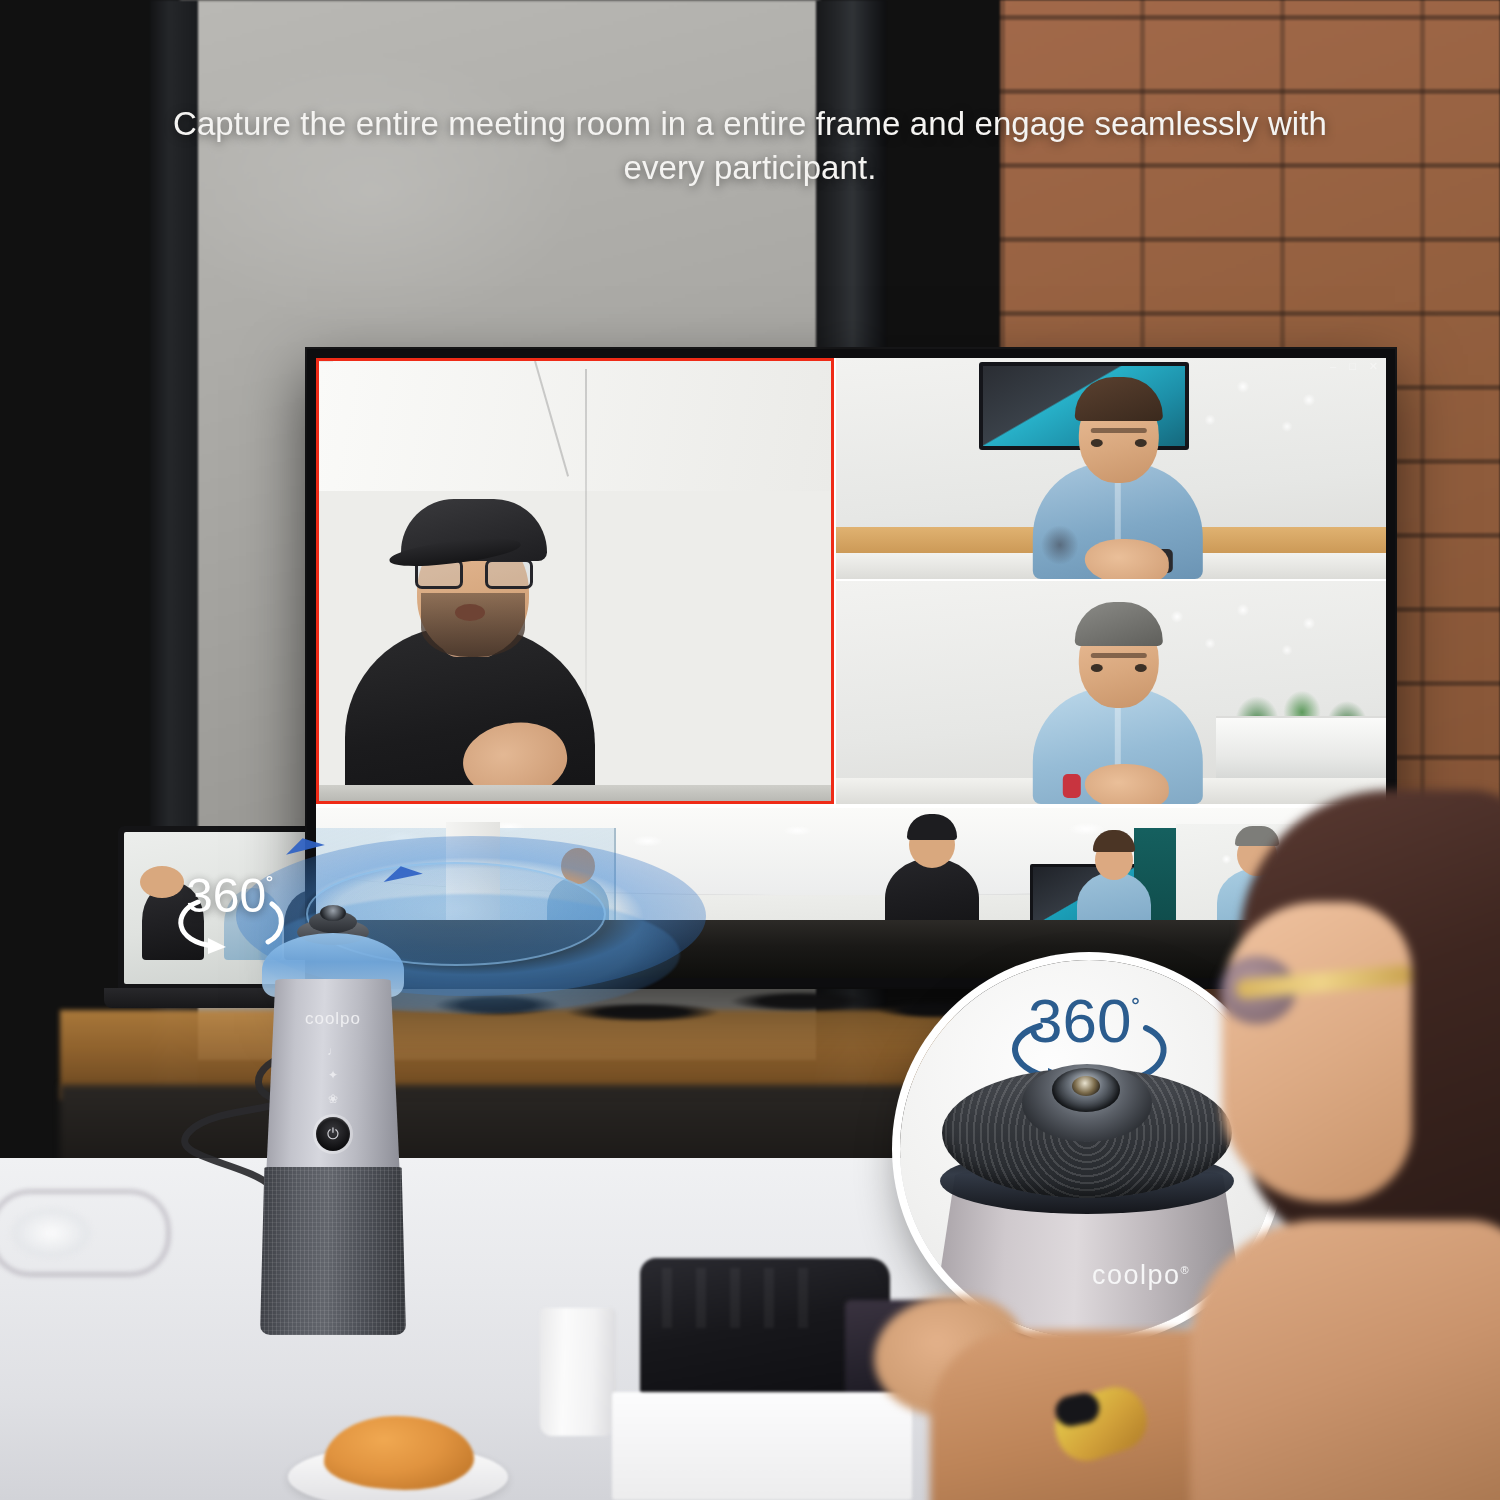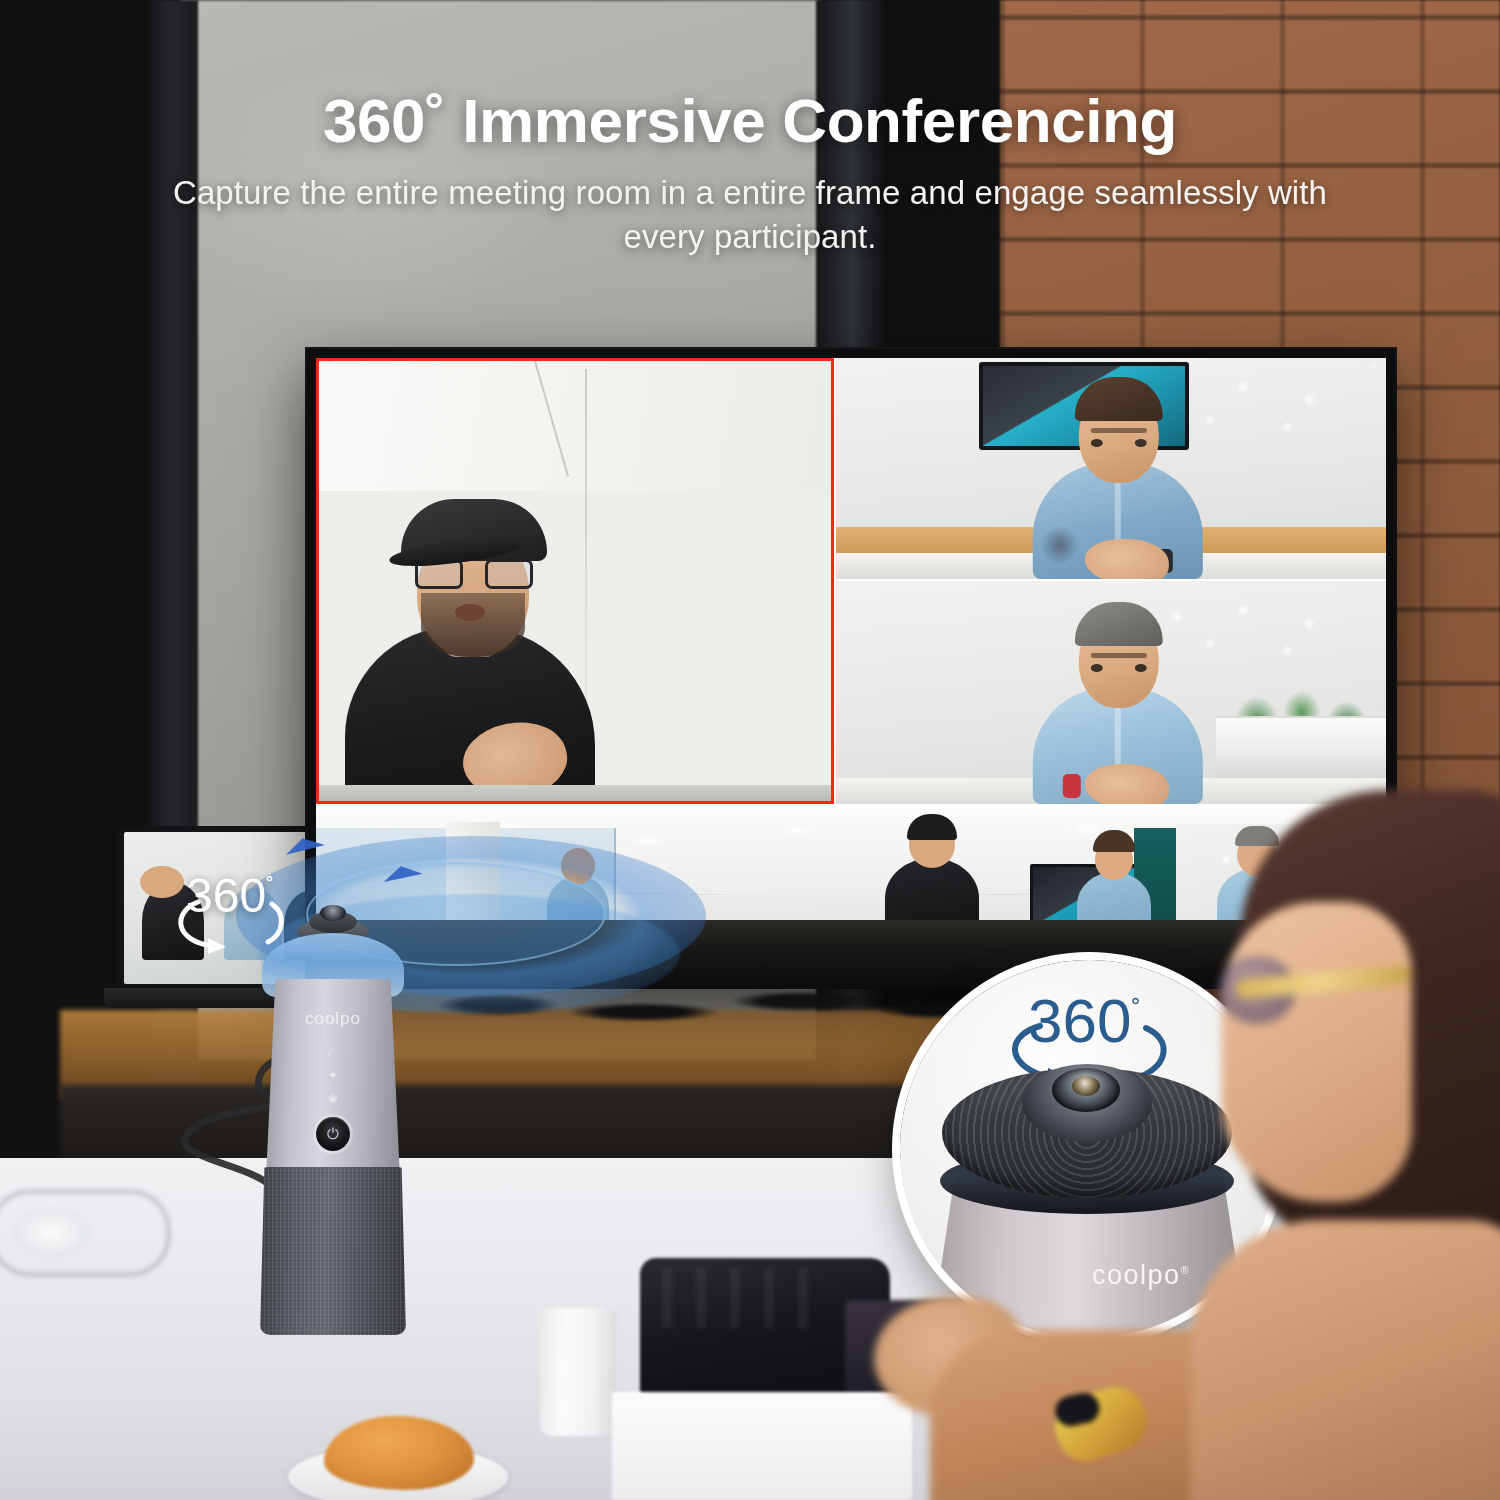--- a/index.html
+++ b/index.html
@@ -628,21 +628,20 @@
     <div class="bg-brick-right"></div>
     <div class="bg-column2"></div>
     <div class="bg-column"></div>
     <div class="bg-window"></div>
     <div class="bg-credenza"></div>
     <div class="bg-credenza-dark"></div>
     <div class="cables"></div>
   </div>
 
   <div class="headline-wrap">
-    <div class="headline">360˚ Immersive Conferencing</div>
     <div class="subhead">Capture the entire meeting room in a entire frame and engage seamlessly with every participant.</div>
   </div>
 
   <div class="tv">
     <div class="tv-screen">
 
       <div class="call-area">
 
         <div class="win-ctrls">
           <span>–</span>

